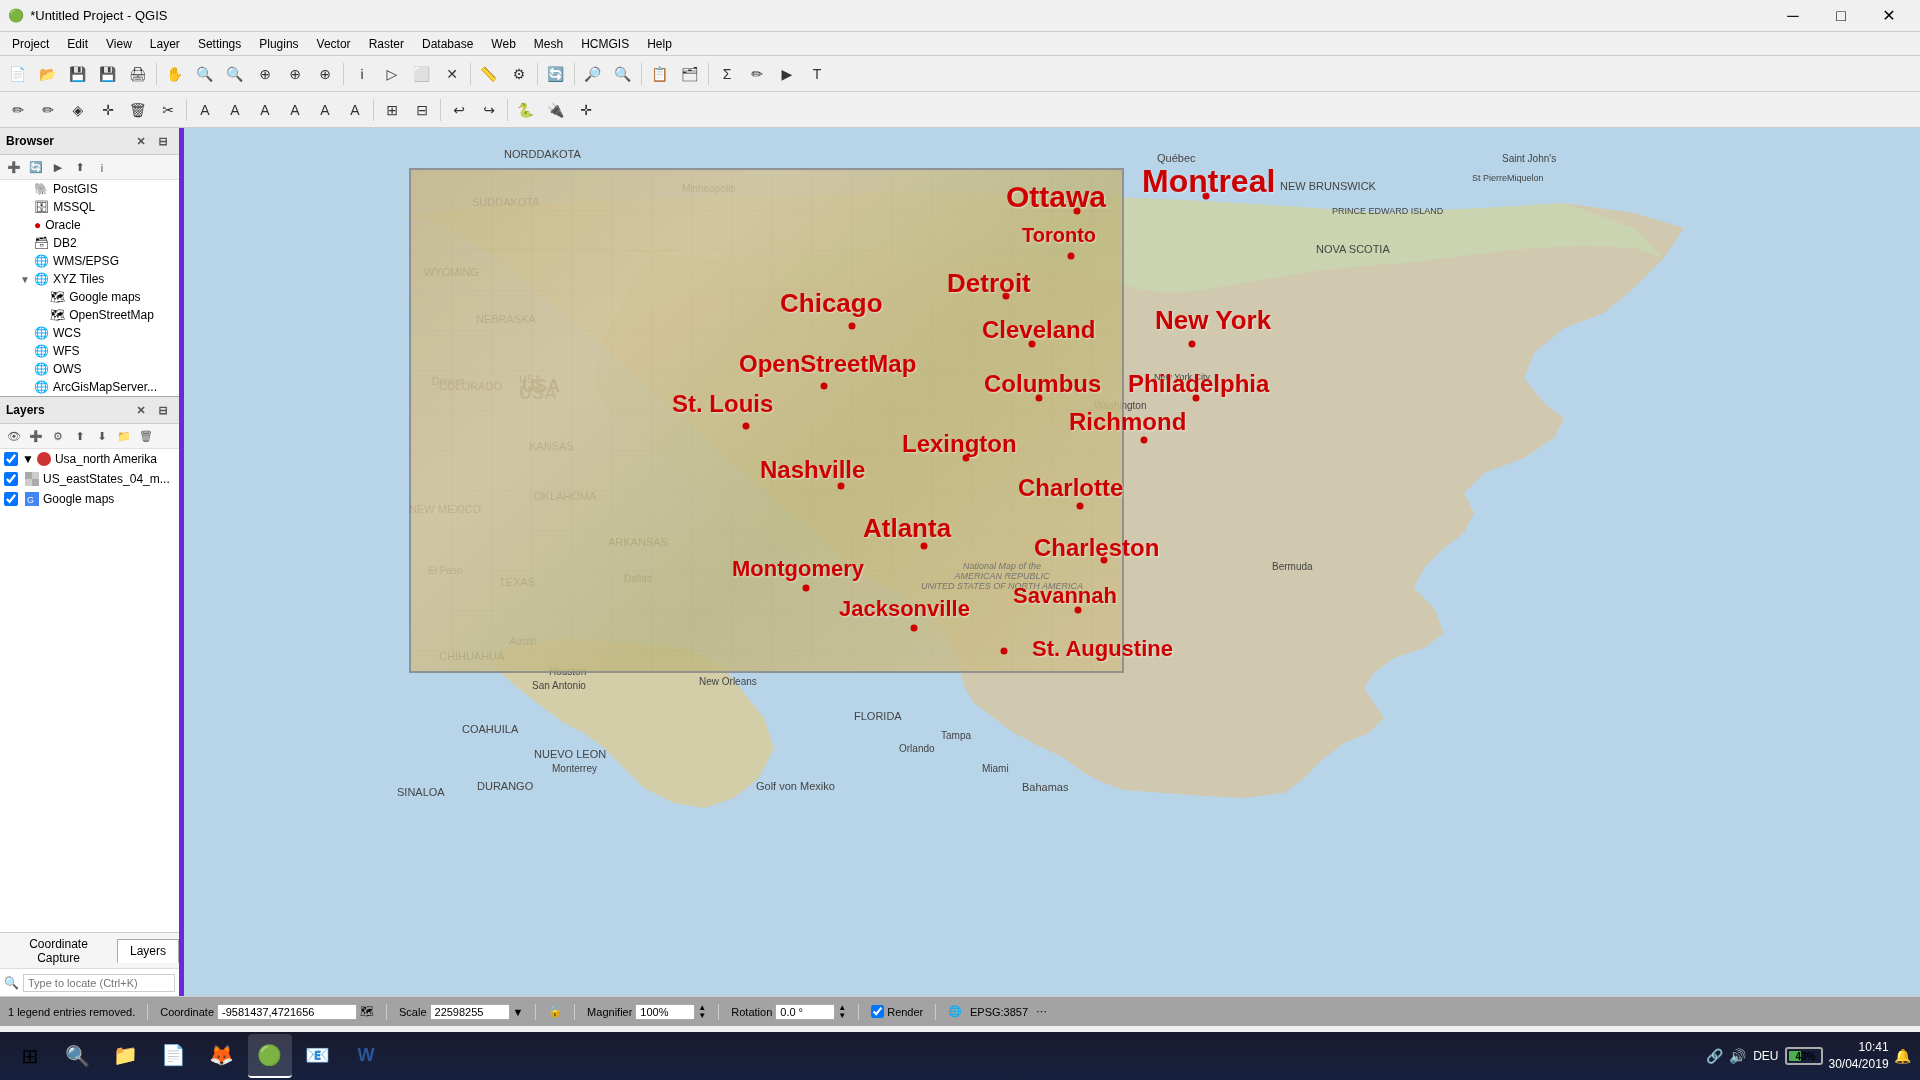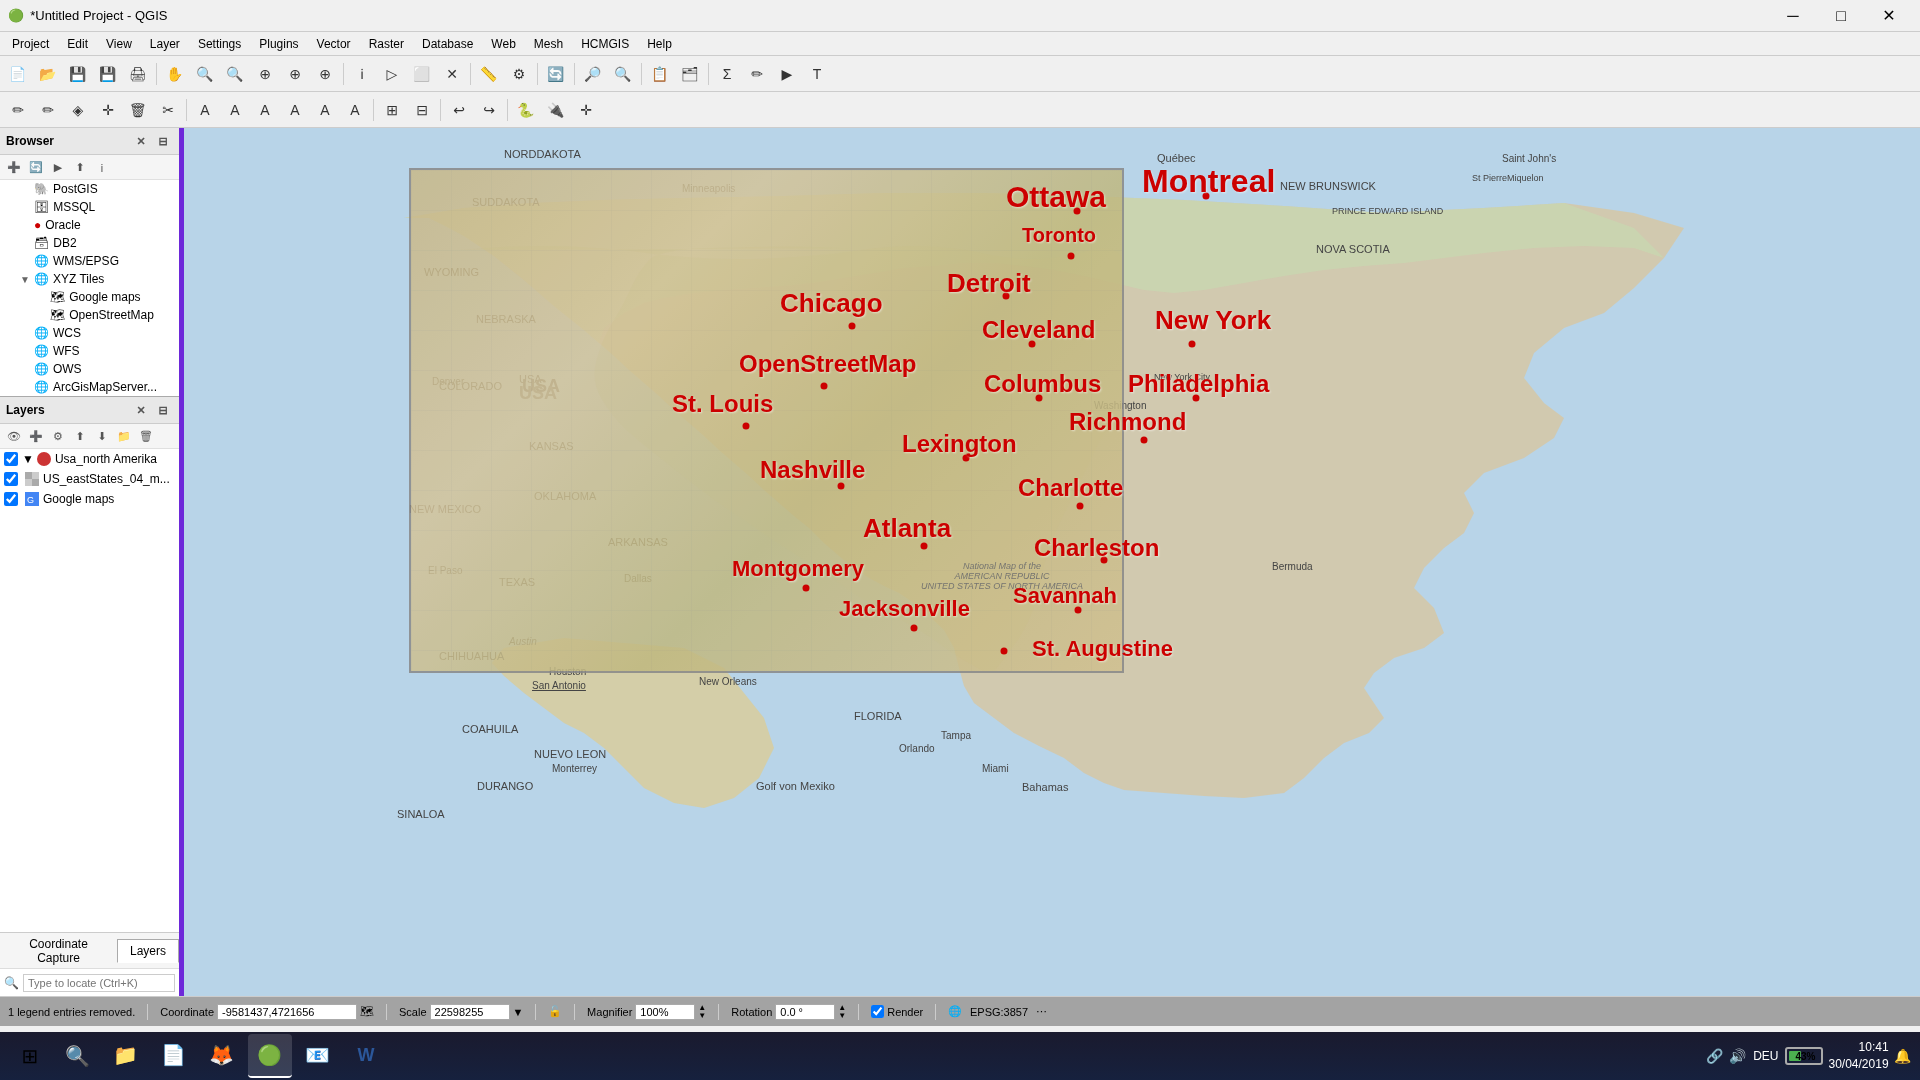--- a/index.html
+++ b/index.html
@@ -546,26 +546,26 @@
         <div class="map-place" style="left:255px;top:252px;">COLORADO</div>
         <div class="map-place" style="left:248px;top:248px;font-size:10px;">Denver</div>
         <div class="map-place" style="left:335px;top:245px;">USA</div>
         <div class="map-place" style="left:338px;top:248px;font-size:18px;font-weight:bold;color:#555;">USA</div>
         <div class="map-place" style="left:335px;top:255px;font-size:18px;font-weight:bold;color:#666;">USA</div>
         <div class="map-place" style="left:225px;top:375px;">NEW MEXICO</div>
         <div class="map-place" style="left:315px;top:448px;">TEXAS</div>
         <div class="map-place" style="left:244px;top:437px;font-size:10px;">El Paso</div>
         <div class="map-place" style="left:325px;top:508px;font-size:10px;font-style:italic;">Austin</div>
         <div class="map-place" style="left:365px;top:538px;font-size:10px;">Houston</div>
-        <div class="map-place" style="left:348px;top:552px;font-size:10px;text-decoration:underline;">San Antonio</div>
+        <div class="map-place" style="left:348px;top:552px;font-size:10px;">San Antonio</div>
         <div class="map-place" style="left:255px;top:522px;">CHIHUAHUA</div>
         <div class="map-place" style="left:278px;top:595px;">COAHUILA</div>
         <div class="map-place" style="left:350px;top:620px;">NUEVO LEON</div>
         <div class="map-place" style="left:368px;top:635px;font-size:10px;">Monterrey</div>
-        <div class="map-place" style="left:213px;top:680px;">SINALOA</div>
+        <div class="map-place" style="left:213px;top:658px;">SINALOA</div>
         <div class="map-place" style="left:293px;top:652px;">DURANGO</div>
         <div class="map-place" style="left:345px;top:312px;">KANSAS</div>
         <div class="map-place" style="left:350px;top:362px;">OKLAHOMA</div>
         <div class="map-place" style="left:424px;top:408px;">ARKANSAS</div>
         <div class="map-place" style="left:440px;top:445px;font-size:10px;">Dallas</div>
         <div class="map-place" style="left:515px;top:548px;font-size:10px;">New Orleans</div>
         <div class="map-place" style="left:670px;top:582px;">FLORIDA</div>
         <div class="map-place" style="left:718px;top:602px;font-size:10px;margin-left:39px;">Tampa</div>
         <div class="map-place" style="left:715px;top:615px;font-size:10px;">Orlando</div>
         <div class="map-place" style="left:798px;top:635px;font-size:10px;">Miami</div>

